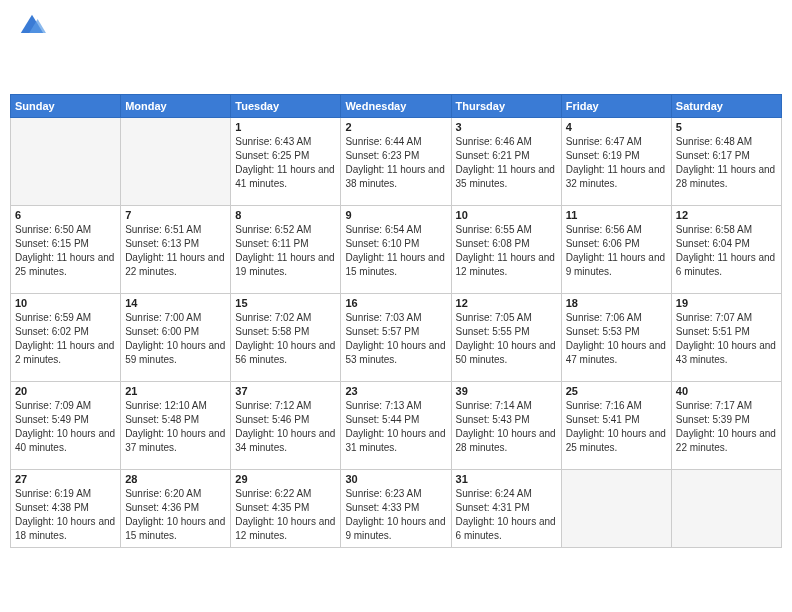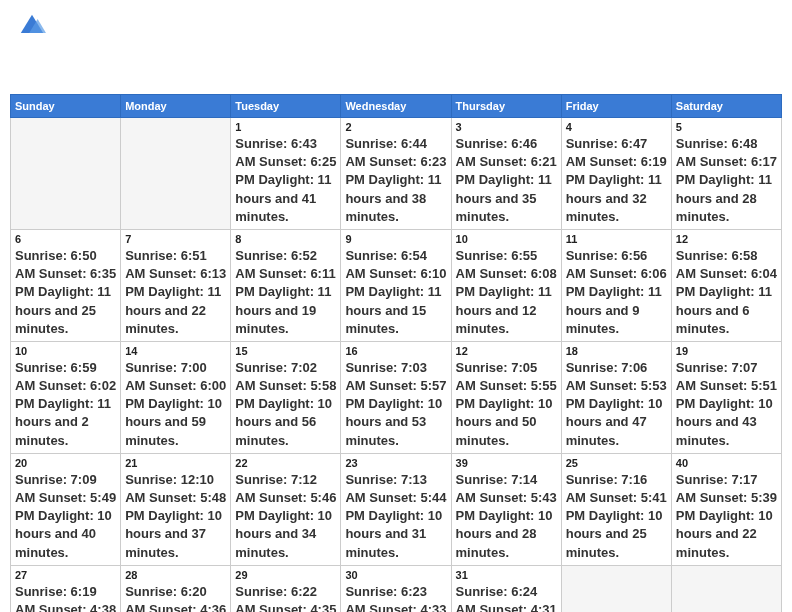--- a/index.html
+++ b/index.html
@@ -92,24 +92,23 @@
       background: #f5f5f5;
     }
     .day-num {
       font-size: 11px;
       font-weight: bold;
       color: #222;
       display: block;
       margin-bottom: 2px;
     }
     .day-info {
-      font-size: 13px;
+      font-size: 10px;
       color: #333;
       line-height: 1.4;
-      font-weight: bold;
     }
     tr:last-child .day-cell {
       height: 78px;
     }
   </style>
 </head>
 <body>
 
 <div class="page">
   <div class="header">
@@ -174,21 +173,21 @@
               <span class="day-num">5</span>
               <div class="day-info">Sunrise: 6:48 AM
 Sunset: 6:17 PM
 Daylight: 11 hours and 28 minutes.</div>
             </td>
           </tr>
           <tr>
             <td class="day-cell">
               <span class="day-num">6</span>
               <div class="day-info">Sunrise: 6:50 AM
-Sunset: 6:35 PM
+Sunset: 6:15 PM
 Daylight: 11 hours and 25 minutes.</div>
             </td>
             <td class="day-cell">
               <span class="day-num">7</span>
               <div class="day-info">Sunrise: 6:51 AM
 Sunset: 6:13 PM
 Daylight: 11 hours and 22 minutes.</div>
             </td>
             <td class="day-cell">
               <span class="day-num">8</span>
@@ -272,21 +271,21 @@
 Sunset: 5:49 PM
 Daylight: 10 hours and 40 minutes.</div>
             </td>
             <td class="day-cell">
               <span class="day-num">21</span>
               <div class="day-info">Sunrise: 12:10 AM
 Sunset: 5:48 PM
 Daylight: 10 hours and 37 minutes.</div>
             </td>
             <td class="day-cell">
-              <span class="day-num">22</span>
+              <span class="day-num">37</span>
               <div class="day-info">Sunrise: 7:12 AM
 Sunset: 5:46 PM
 Daylight: 10 hours and 34 minutes.</div>
             </td>
             <td class="day-cell">
               <span class="day-num">23</span>
               <div class="day-info">Sunrise: 7:13 AM
 Sunset: 5:44 PM
 Daylight: 10 hours and 31 minutes.</div>
             </td>

